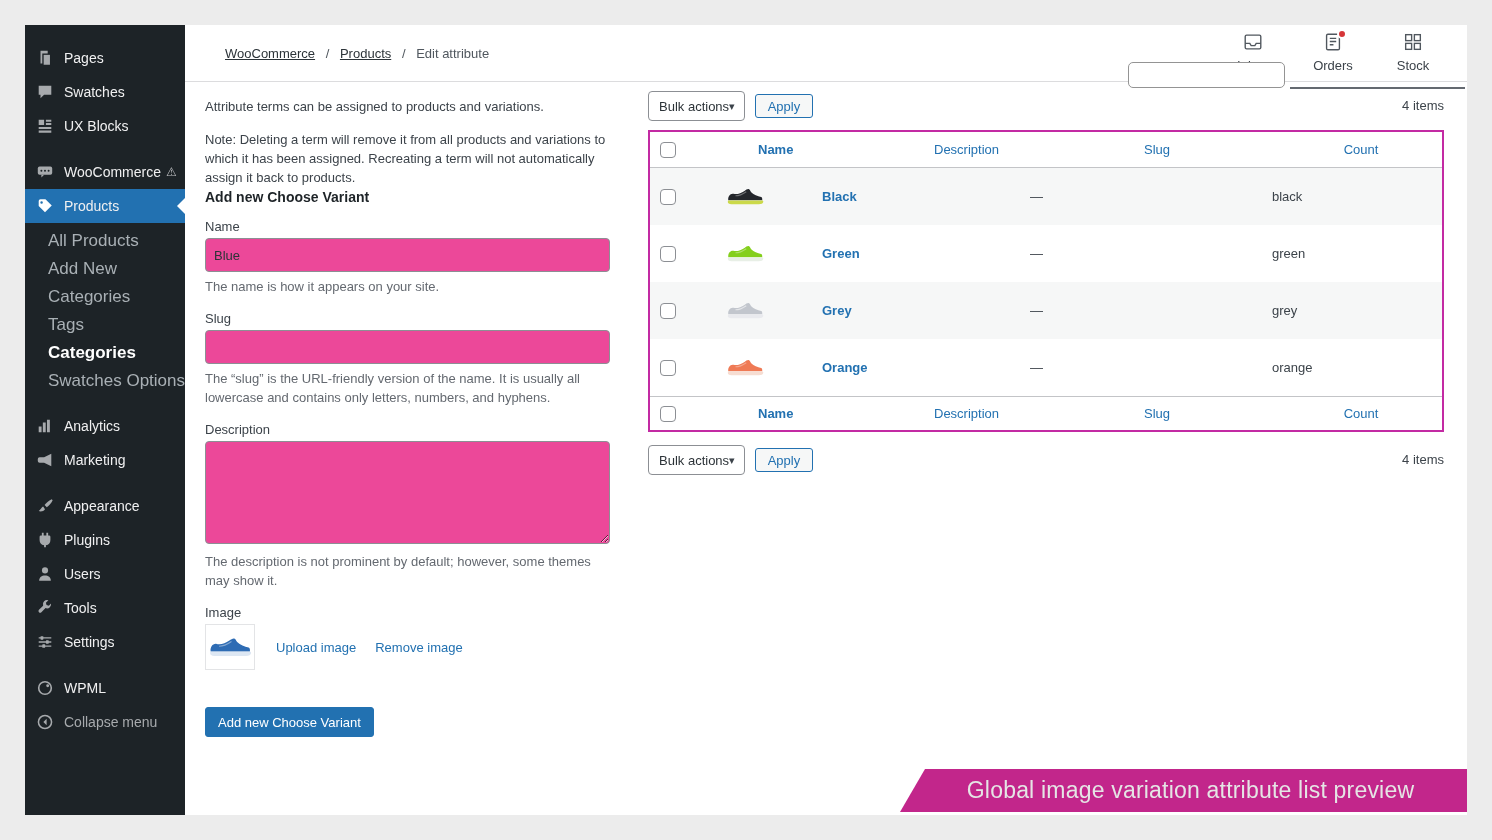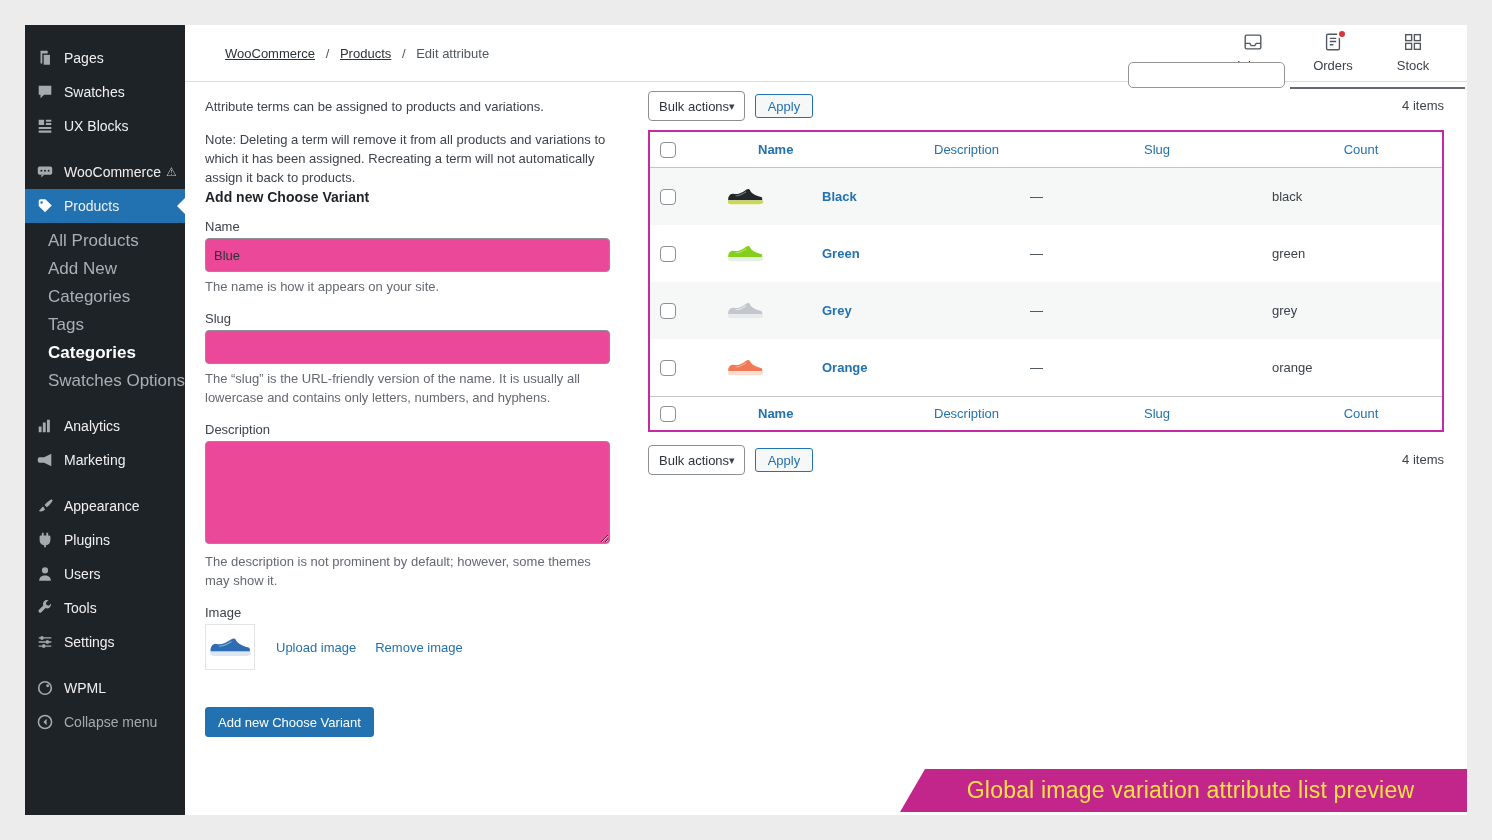--- a/index.html
+++ b/index.html
@@ -90,21 +90,21 @@
   .c-name a { color:#2271b1; font-weight:bold; text-decoration:none; }
   .c-count { text-align:center; padding-right:14px; }
   .c-count a { color:#2271b1; text-decoration:none; }
   .c-menu { text-align:center; }
   .rowmenu { font-size:18px; color:#50575e; cursor:pointer; line-height:1; }
 
   
   .banner { position:absolute; left:875px; top:744px; width:567px; height:43px; background:#c2268b;
     clip-path:polygon(25px 0, 100% 0, 100% 100%, 0 100%);
     display:flex; align-items:center; justify-content:center; }
-  .banner span { color:#fde047; font-size:23px; letter-spacing:.2px; padding-left:14px; }
+  .banner span { color:#e5e5e5; font-size:23px; letter-spacing:.2px; padding-left:14px; }
 </style>
 </head>
 <body>
 
 <div class="frame">
 
   <aside class="sidebar">
     <ul class="menu">
       <li class="mi">
         <span class="si">

